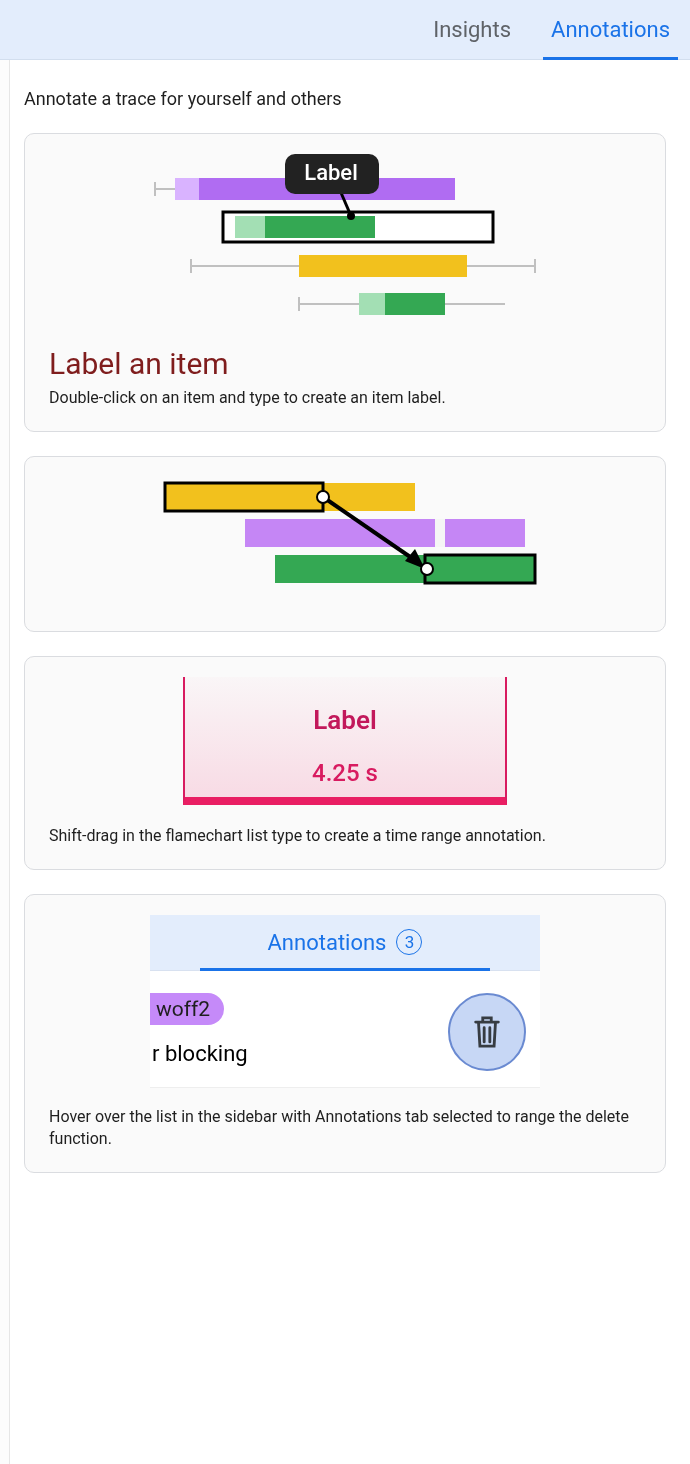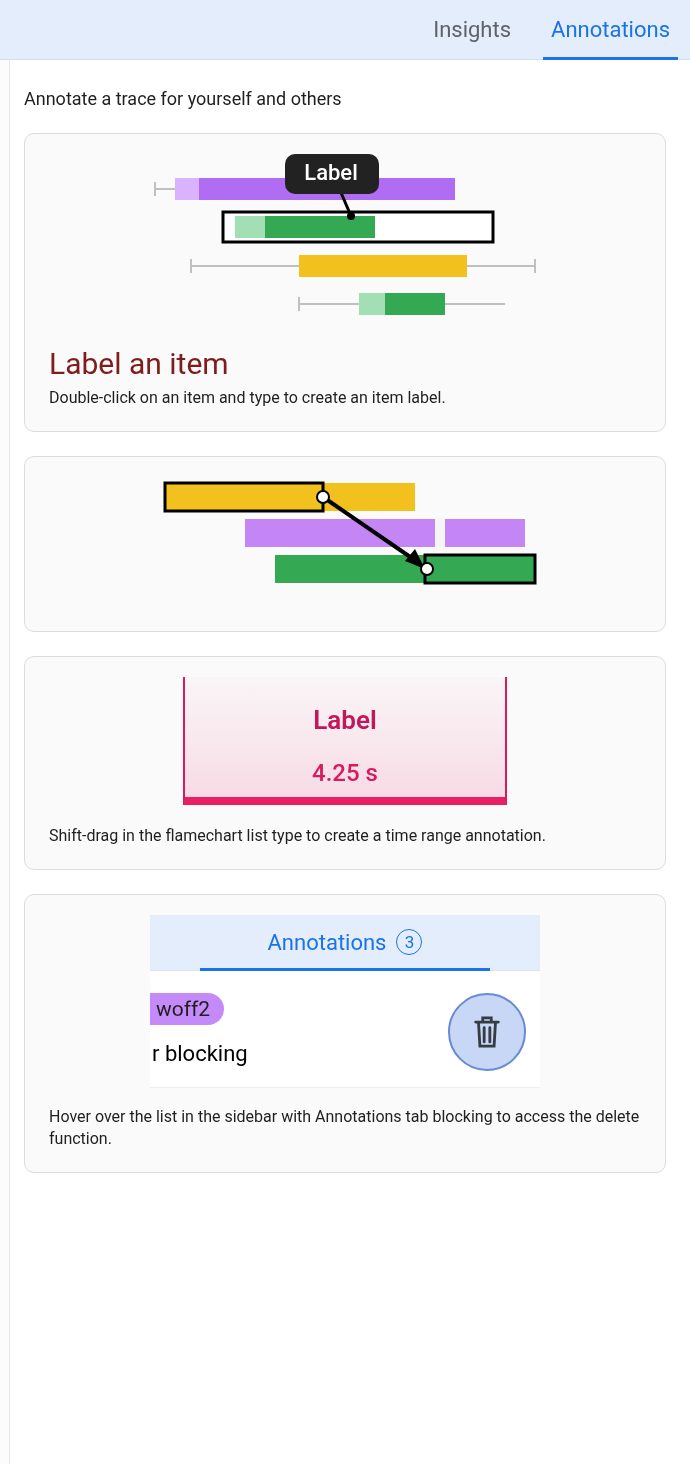--- a/index.html
+++ b/index.html
@@ -269,16 +269,16 @@
           <span class="anno-pill">woff2</span>
           <div class="anno-line2">r blocking</div>
         </div>
         <div class="delete-btn">
           <svg width="34" height="38" viewBox="0 0 24 26">
             <path d="M4 6h16 M9 6V3h6v3 M6 6l1 17h10l1-17 M10 10v10 M14 10v10" stroke="#373c42" stroke-width="2" fill="none" stroke-linecap="round"></path>
           </svg>
         </div>
       </div>
     </div>
-    <p>Hover over the list in the sidebar with Annotations tab blocking to access the delete function.</p>
+    <p>Hover over the list in the sidebar with Annotations tab selected to range the delete function.</p>
   </div>
 
 </div>
 
 </body></html>

